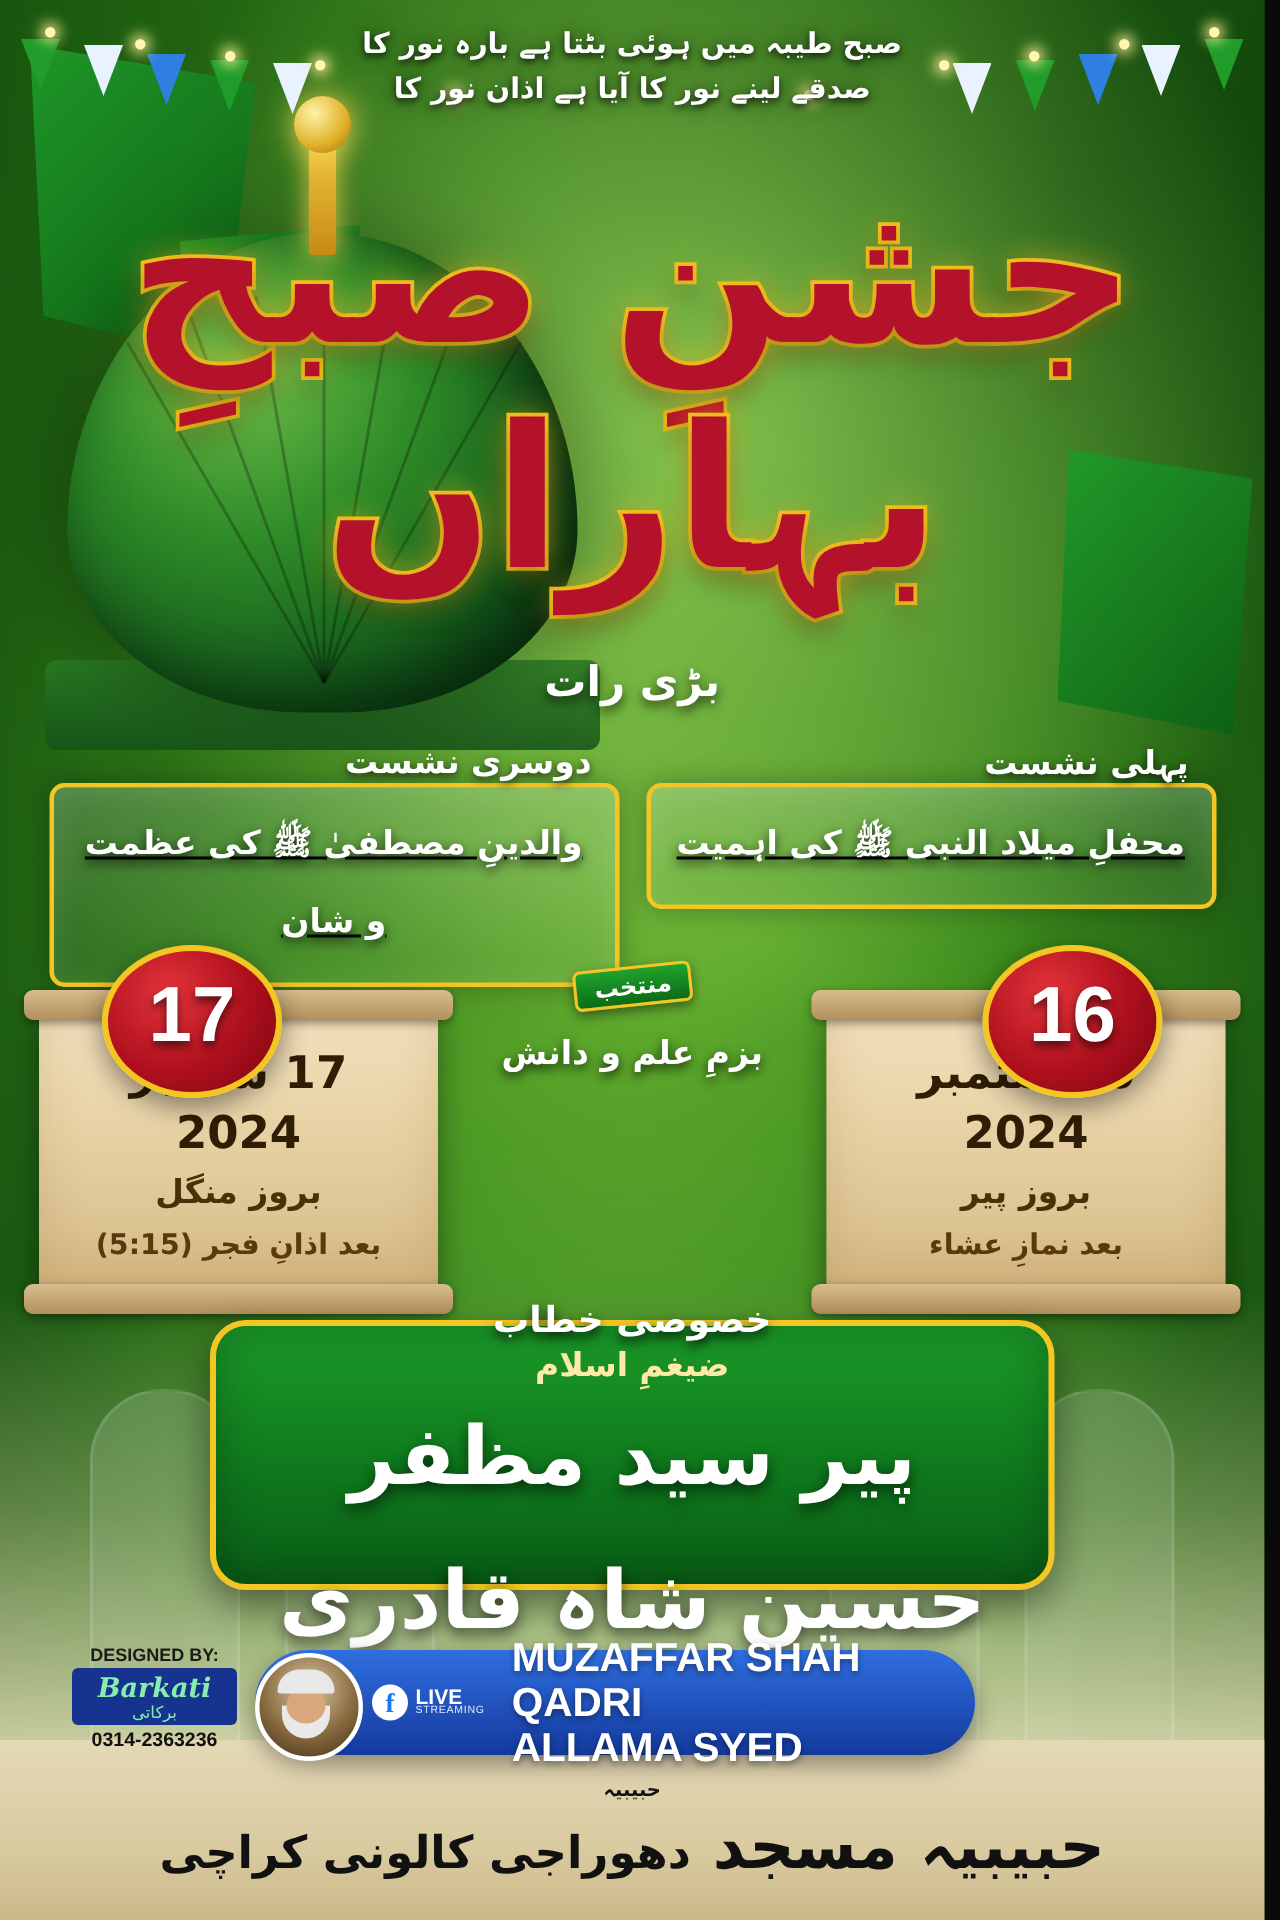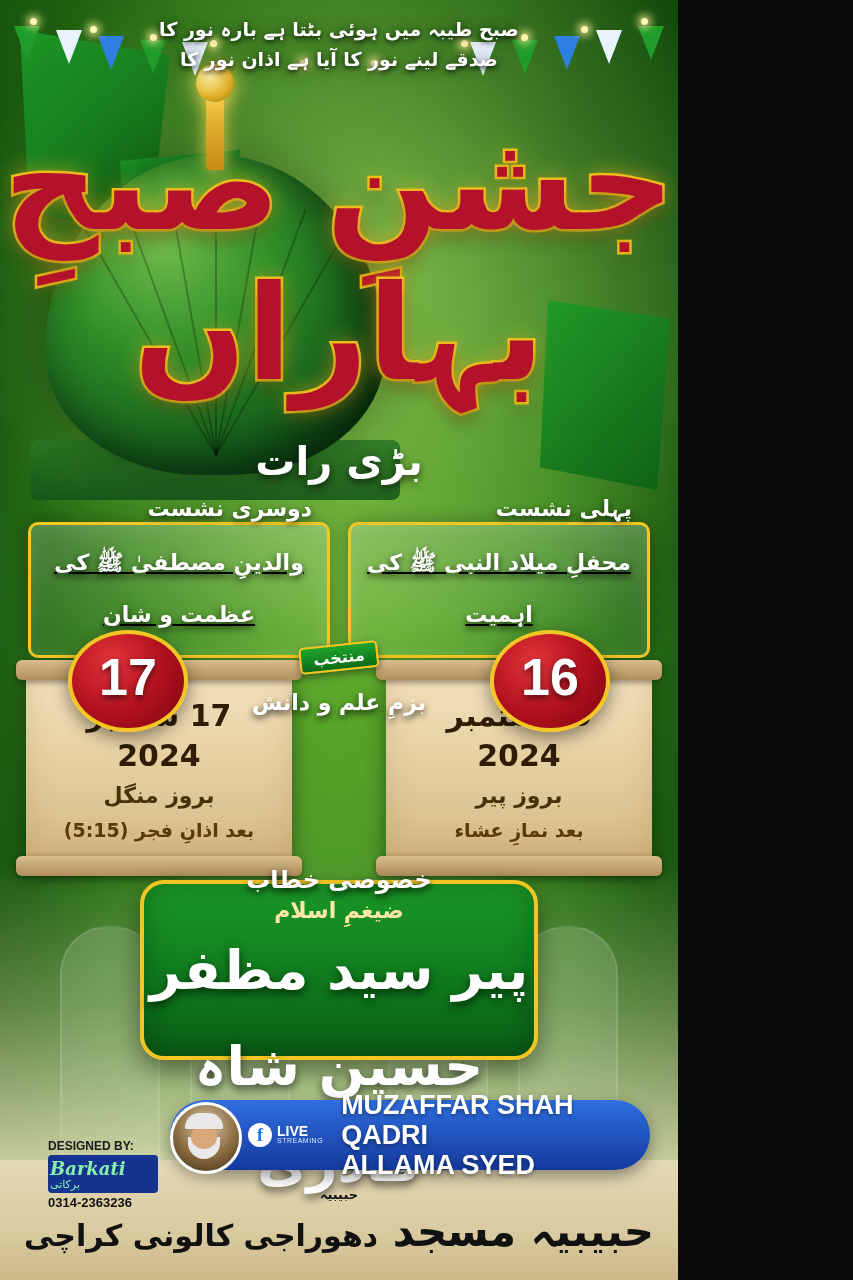--- a/index.html
+++ b/index.html
@@ -5,21 +5,21 @@
   html, body {
     margin: 0;
     padding: 0;
     background: #0a0a0a;
   }
   body {
     font-family: "Liberation Sans", sans-serif;
   }
   .poster {
     position: relative;
-    width: 678px;
+    width: 843px;
     height: 1280px;
     overflow: hidden;
     background: radial-gradient(ellipse at 50% 30%, #7ec23a 0%, #3f8f1e 45%, #1d5e12 75%, #123f0c 100%);
   }
 
   
   .bg-glow {
     position: absolute;
     left: 0; top: 0; right: 0; bottom: 0;
     background:
@@ -163,21 +163,21 @@
     -webkit-text-stroke: 5px #f5c21c;
     paint-order: stroke fill;
     text-shadow: 0 0 22px rgba(255,200,40,0.65), 0 8px 18px rgba(0,0,0,0.45);
     letter-spacing: -4px;
   }
   .title-sub {
     position: absolute;
     left: 0; right: 0;
     top: 330px;
     font-family: "DejaVu Sans", sans-serif;
-    font-size: 40px;
+    font-size: 28px;
     font-weight: bold;
     color: #ffffff;
     text-shadow: 0 3px 8px rgba(0,0,0,0.7);
     direction: rtl;
   }
 
   
   .sessions {
     position: absolute;
     left: 28px; right: 28px; top: 500px;
@@ -362,23 +362,23 @@
     font-weight: bold;
     font-size: 54px;
     line-height: 96px;
     color: #ffffff;
     text-shadow: 0 4px 10px rgba(0,0,0,0.6);
   }
 
   
   .designer {
     position: absolute;
-    left: 48px; top: 1139px;
+    left: 48px; top: 1096px;
     width: 110px;
-    text-align: left;
+    text-align: center;
     font-family: "Liberation Sans", sans-serif;
   }
   .designer-title {
     font-size: 12px;
     font-weight: bold;
     color: #1b1b1b;
   }
   .designer-logo {
     margin-top: 2px;
     background: #16348f;

